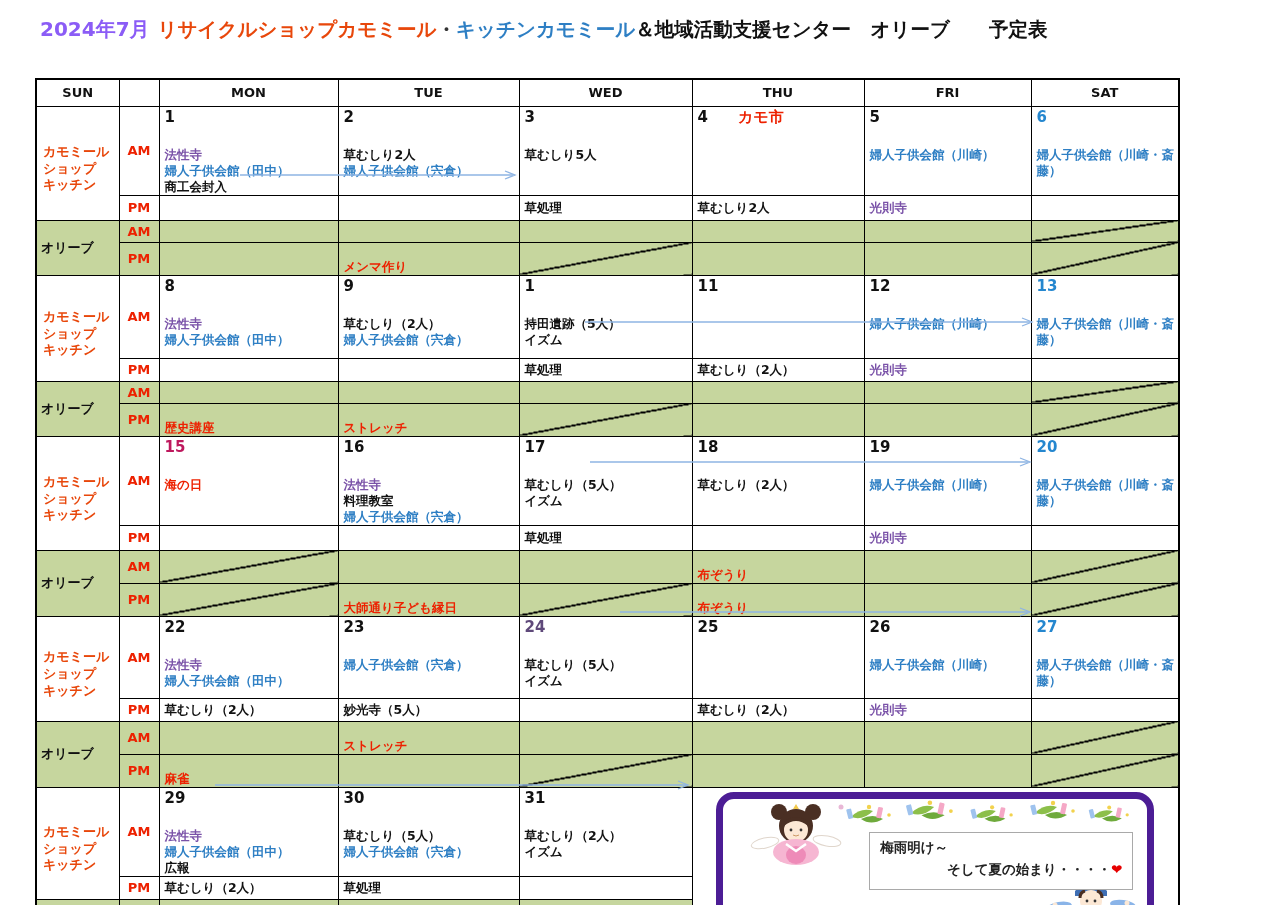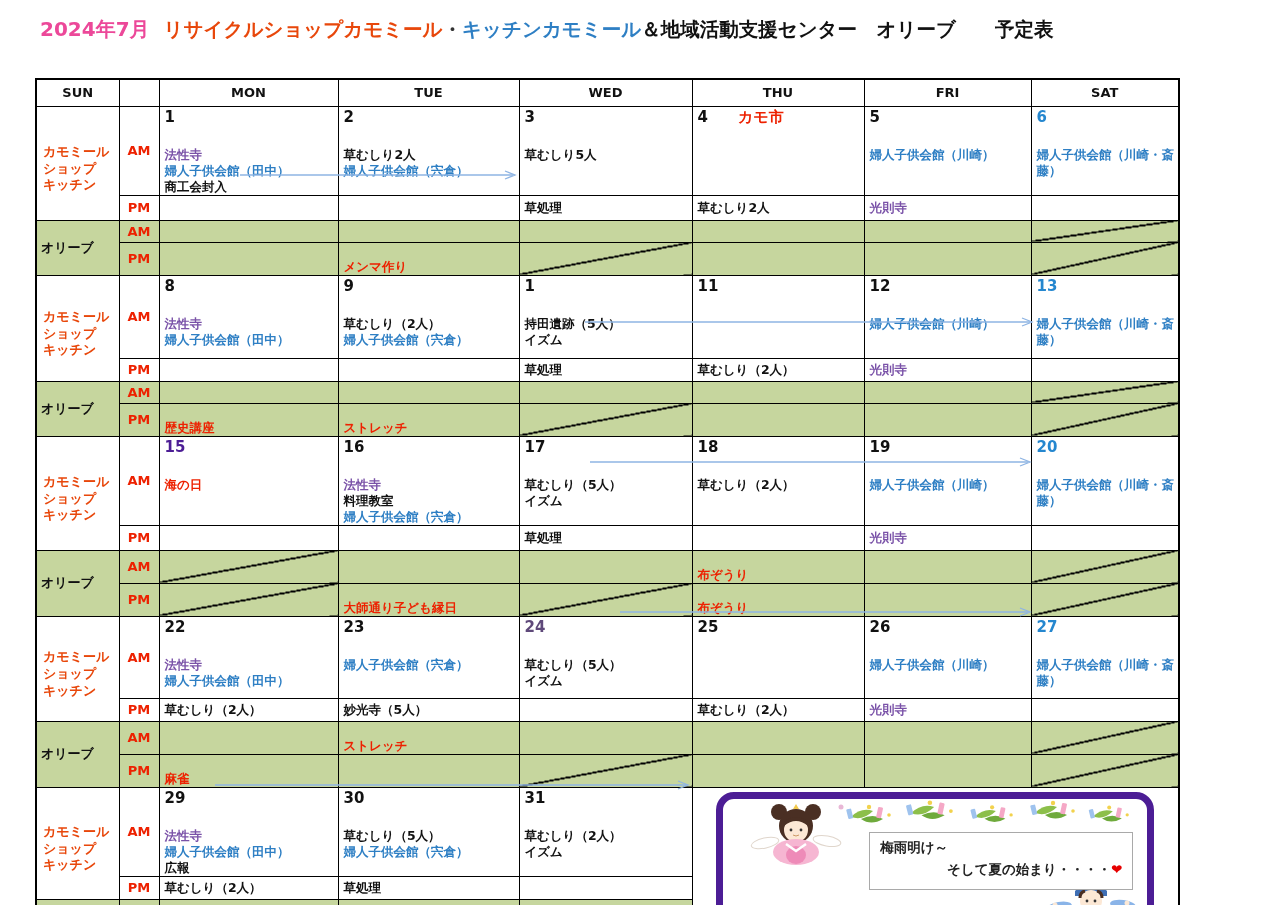--- a/index.html
+++ b/index.html
@@ -1,21 +1,21 @@
 <!DOCTYPE html>
 <html><head>
 <meta charset="utf-8">
 <style>
   html,body{margin:0;padding:0;background:#ffffff;}
   .page{position:relative;width:1280px;height:905px;background:#fff;overflow:hidden;
         font-family:"DejaVu Sans","Liberation Sans",sans-serif;}
   
   .title{position:absolute;left:40px;top:16px;font-size:19.5px;font-weight:bold;
          display:flex;align-items:baseline;white-space:pre;}
-  .title .month{color:#ec4899;margin-right:14px;font-size:20px;}
+  .title .month{color:#8b5cf6;margin-right:8px;font-size:20px;}
   .title .shop{color:#e8470b;}
   .title .sep{color:#333;}
   .title .kitchen{color:#2e7fc4;}
   .title .rest{color:#111;}
   .contact{position:absolute;top:52px;right:103px;font-size:15px;font-weight:bold;color:#111;
            display:flex;gap:42px;white-space:pre;}
   
   table.cal{position:absolute;left:35px;top:78px;width:1143px;table-layout:fixed;
             border-collapse:collapse;border:2px solid #000;}
   table.cal th,table.cal td{border:1px solid #000;overflow:hidden;}
@@ -28,21 +28,21 @@
   .lab-olive{color:#111;font-weight:bold;font-size:13px;vertical-align:middle;padding:0 0 0 4px;}
   .dc{vertical-align:top;padding:1px 4px 0 5px;background:#fff;}
   .dayline{display:flex;align-items:baseline;}
   .dnum{font-size:15px;font-weight:bold;}
   .badge{color:#ed2100;font-size:15px;font-weight:bold;margin-left:30px;}
   .lnwrap{margin-top:21px;}
   .ln{font-size:12.5px;font-weight:bold;line-height:1.28;white-space:normal;}
   .pmcell{font-size:12.5px;font-weight:bold;vertical-align:middle;padding:1px 4px 1px 5px;background:#fff;}
   .ocell{font-size:12.5px;font-weight:bold;vertical-align:middle;padding:16px 4px 0 5px;}
   .c-k{color:#111;} .c-b{color:#2e7fc4;} .c-p{color:#7a52a8;} .c-r{color:#ed2100;}
-  .d-k{color:#111;} .d-b{color:#2587cf;} .d-r{color:#4c1d95;} .d-p{color:#5f497a;}
+  .d-k{color:#111;} .d-b{color:#2587cf;} .d-r{color:#be185d;} .d-p{color:#5f497a;}
   .diag{background-image:linear-gradient(to bottom right,
         transparent calc(50% - 0.9px),#000 calc(50% - 0.9px),
         #000 calc(50% + 0.9px),transparent calc(50% + 0.9px));}
   
   .arrows{position:absolute;left:35px;top:78px;width:1143px;height:788px;pointer-events:none;}
   
   .illcell{background:#fff;vertical-align:top;padding:0;}
   .illu-frame{position:relative;width:424px;height:132px;margin:4px auto 0 auto;
               border:7px solid #4c1d95;border-radius:18px;background:#fff;}
   .speech{position:absolute;left:146px;top:33px;width:242px;height:46px;background:#fff;

